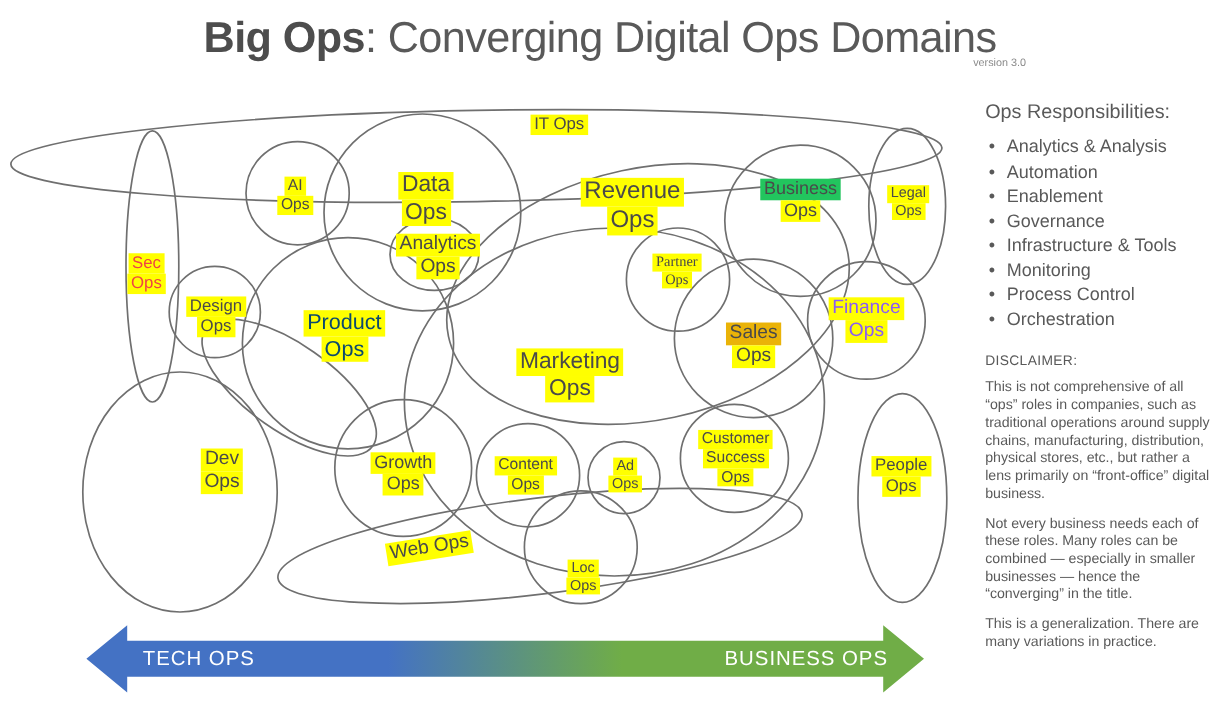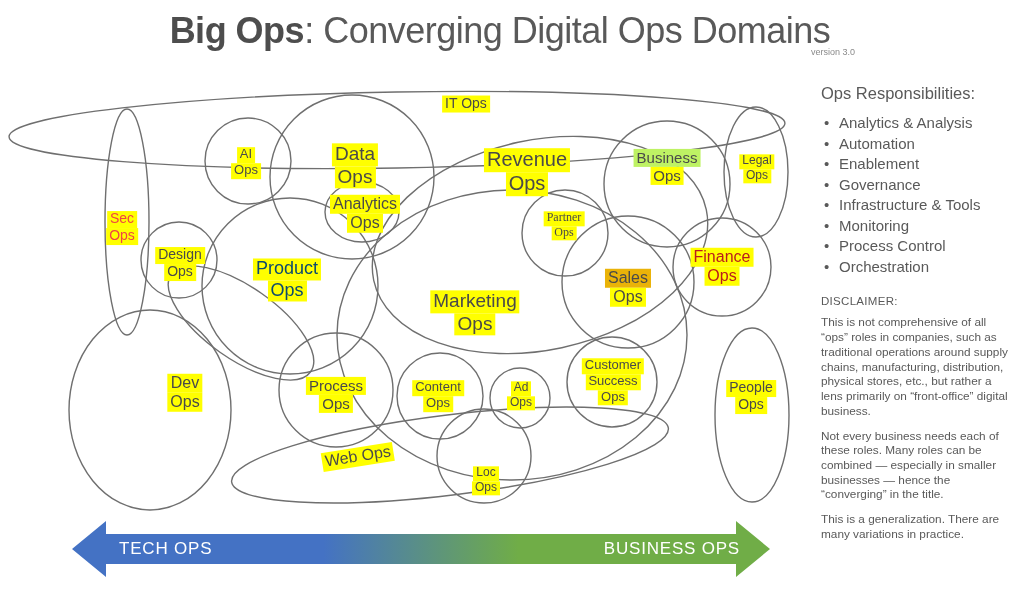--- a/index.html
+++ b/index.html
@@ -114,50 +114,50 @@
       </div>
       <div class="bubble-label" style="left: 180px; top: 264px; font-size: 14px; color: rgb(74, 74, 74); transform: translate(-50%, -50%);">
         <span class="ln"><span style="background: rgb(255, 255, 0);">Design</span></span>
         <span class="ln"><span style="background: rgb(255, 255, 0);">Ops</span></span>
       </div>
       <div class="bubble-label" style="left: 287px; top: 280px; font-size: 18px; color: #0c4a6e; transform: translate(-50%, -50%);">
         <span class="ln"><span style="background: rgb(255, 255, 0);">Product</span></span>
         <span class="ln"><span style="background: rgb(255, 255, 0);">Ops</span></span>
       </div>
       <div class="bubble-label" style="left: 667px; top: 167px; font-size: 15px; color: rgb(74, 74, 74); transform: translate(-50%, -50%);">
-        <span class="ln"><span style="background: #bef264;">Business</span></span>
+        <span class="ln"><span style="background: #22c55e;">Business</span></span>
         <span class="ln"><span style="background: rgb(255, 255, 0);">Ops</span></span>
       </div>
       <div class="bubble-label" style="left: 757px; top: 169px; font-size: 12px; color: rgb(74, 74, 74); transform: translate(-50%, -50%);">
         <span class="ln"><span style="background: rgb(255, 255, 0);">Legal</span></span>
         <span class="ln"><span style="background: rgb(255, 255, 0);">Ops</span></span>
       </div>
       <div class="bubble-label" style="left: 564px; top: 226px; font-size: 12px; color: rgb(74, 74, 74); transform: translate(-50%, -50%); font-family: Liberation Serif, serif;">
         <span class="ln"><span style="background: rgb(255, 255, 0);">Partner</span></span>
         <span class="ln"><span style="background: rgb(255, 255, 0);">Ops</span></span>
       </div>
       <div class="bubble-label" style="left: 628px; top: 288px; font-size: 16px; color: rgb(74, 74, 74); transform: translate(-50%, -50%);">
         <span class="ln"><span style="background: #eab308;">Sales</span></span>
         <span class="ln"><span style="background: rgb(255, 255, 0);">Ops</span></span>
       </div>
-      <div class="bubble-label" style="left: 722px; top: 267px; font-size: 16px; color: #b91c1c; transform: translate(-50%, -50%);">
+      <div class="bubble-label" style="left: 722px; top: 267px; font-size: 16px; color: #8b5cf6; transform: translate(-50%, -50%);">
         <span class="ln"><span style="background: rgb(255, 255, 0);">Finance</span></span>
         <span class="ln"><span style="background: rgb(255, 255, 0);">Ops</span></span>
       </div>
       <div class="bubble-label" style="left: 613px; top: 382px; font-size: 13px; color: rgb(74, 74, 74); transform: translate(-50%, -50%);">
         <span class="ln"><span style="background: rgb(255, 255, 0);">Customer</span></span>
         <span class="ln"><span style="background: rgb(255, 255, 0);">Success</span></span>
         <span class="ln"><span style="background: rgb(255, 255, 0);">Ops</span></span>
       </div>
       <div class="bubble-label" style="left: 185px; top: 393px; font-size: 16px; color: rgb(74, 74, 74); transform: translate(-50%, -50%);">
         <span class="ln"><span style="background: rgb(255, 255, 0);">Dev</span></span>
         <span class="ln"><span style="background: rgb(255, 255, 0);">Ops</span></span>
       </div>
       <div class="bubble-label" style="left: 336px; top: 395px; font-size: 15px; color: rgb(74, 74, 74); transform: translate(-50%, -50%);">
-        <span class="ln"><span style="background: rgb(255, 255, 0);">Process</span></span>
+        <span class="ln"><span style="background: rgb(255, 255, 0);">Growth</span></span>
         <span class="ln"><span style="background: rgb(255, 255, 0);">Ops</span></span>
       </div>
       <div class="bubble-label" style="left: 358px; top: 457px; font-size: 16px; color: rgb(74, 74, 74); transform: translate(-50%, -50%) rotate(-9deg);">
         <span class="ln"><span style="background: rgb(255, 255, 0);">Web Ops</span></span>
       </div>
       <div class="bubble-label" style="left: 438px; top: 396px; font-size: 13px; color: rgb(74, 74, 74); transform: translate(-50%, -50%);">
         <span class="ln"><span style="background: rgb(255, 255, 0);">Content</span></span>
         <span class="ln"><span style="background: rgb(255, 255, 0);">Ops</span></span>
       </div>
       <div class="bubble-label" style="left: 521px; top: 396px; font-size: 12px; color: rgb(74, 74, 74); transform: translate(-50%, -50%);">

